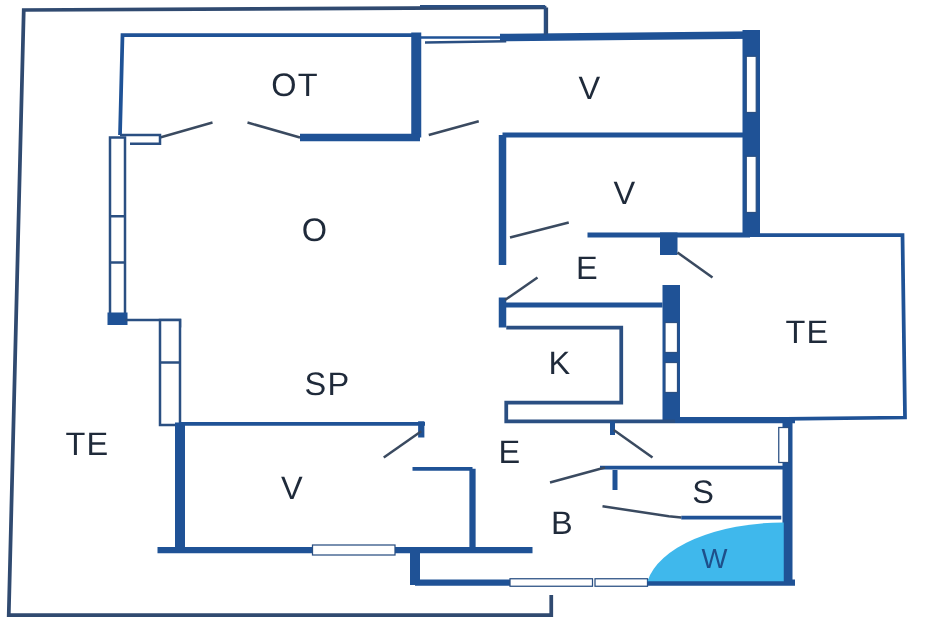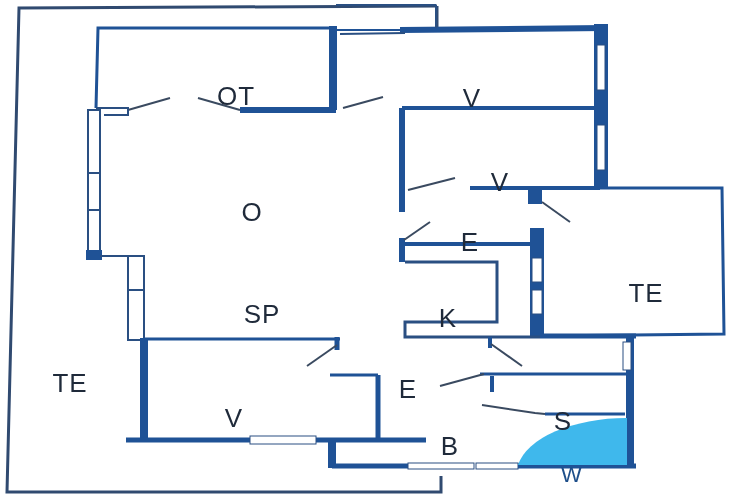--- a/index.html
+++ b/index.html
@@ -7,21 +7,20 @@
     svg { position: absolute; left: 0; top: 0; }
     .room-label {
       position: absolute;
       font-family: "Liberation Sans", "DejaVu Sans", sans-serif;
       color: #1f2a3a;
       font-size: 26px;
       line-height: 1;
       transform: translate(-50%, -50%);
       white-space: nowrap;
       letter-spacing: 1px;
-      margin-top: 28px;
     }
     .room-label.w { color: #1e4f8a; font-size: 22px; }
   </style>
 </head>
 <body>
 
 <svg width="750" height="500" viewBox="0 0 750 500" xmlns="http://www.w3.org/2000/svg">
 
   <g fill="none" stroke="#304a70" stroke-width="3">
     <polyline points="437,6 19,8 7,492 441,492 441,476"></polyline>
@@ -135,19 +134,19 @@
   <path d="M518,465 A110,56 0 0 1 627,418 L627,465 Z" fill="#3fb8ec"></path>
 </svg>
 
 <div class="room-label" style="left:236px;top:68px;">OT</div>
 <div class="room-label" style="left:472px;top:70px;">V</div>
 <div class="room-label" style="left:500px;top:154px;">V</div>
 <div class="room-label" style="left:252px;top:184px;">O</div>
 <div class="room-label" style="left:470px;top:214px;">E</div>
 <div class="room-label" style="left:646px;top:265px;">TE</div>
 <div class="room-label" style="left:448px;top:290px;">K</div>
-<div class="room-label" style="left:262px;top:286px;">SP</div>
+<div class="room-label" style="left:262px;top:307px;">SP</div>
 <div class="room-label" style="left:70px;top:355px;">TE</div>
 <div class="room-label" style="left:234px;top:390px;">V</div>
 <div class="room-label" style="left:408px;top:361px;">E</div>
 <div class="room-label" style="left:563px;top:393px;">S</div>
 <div class="room-label" style="left:450px;top:418px;">B</div>
 <div class="room-label w" style="left:572px;top:447px;">W</div>
 
 </body></html>

